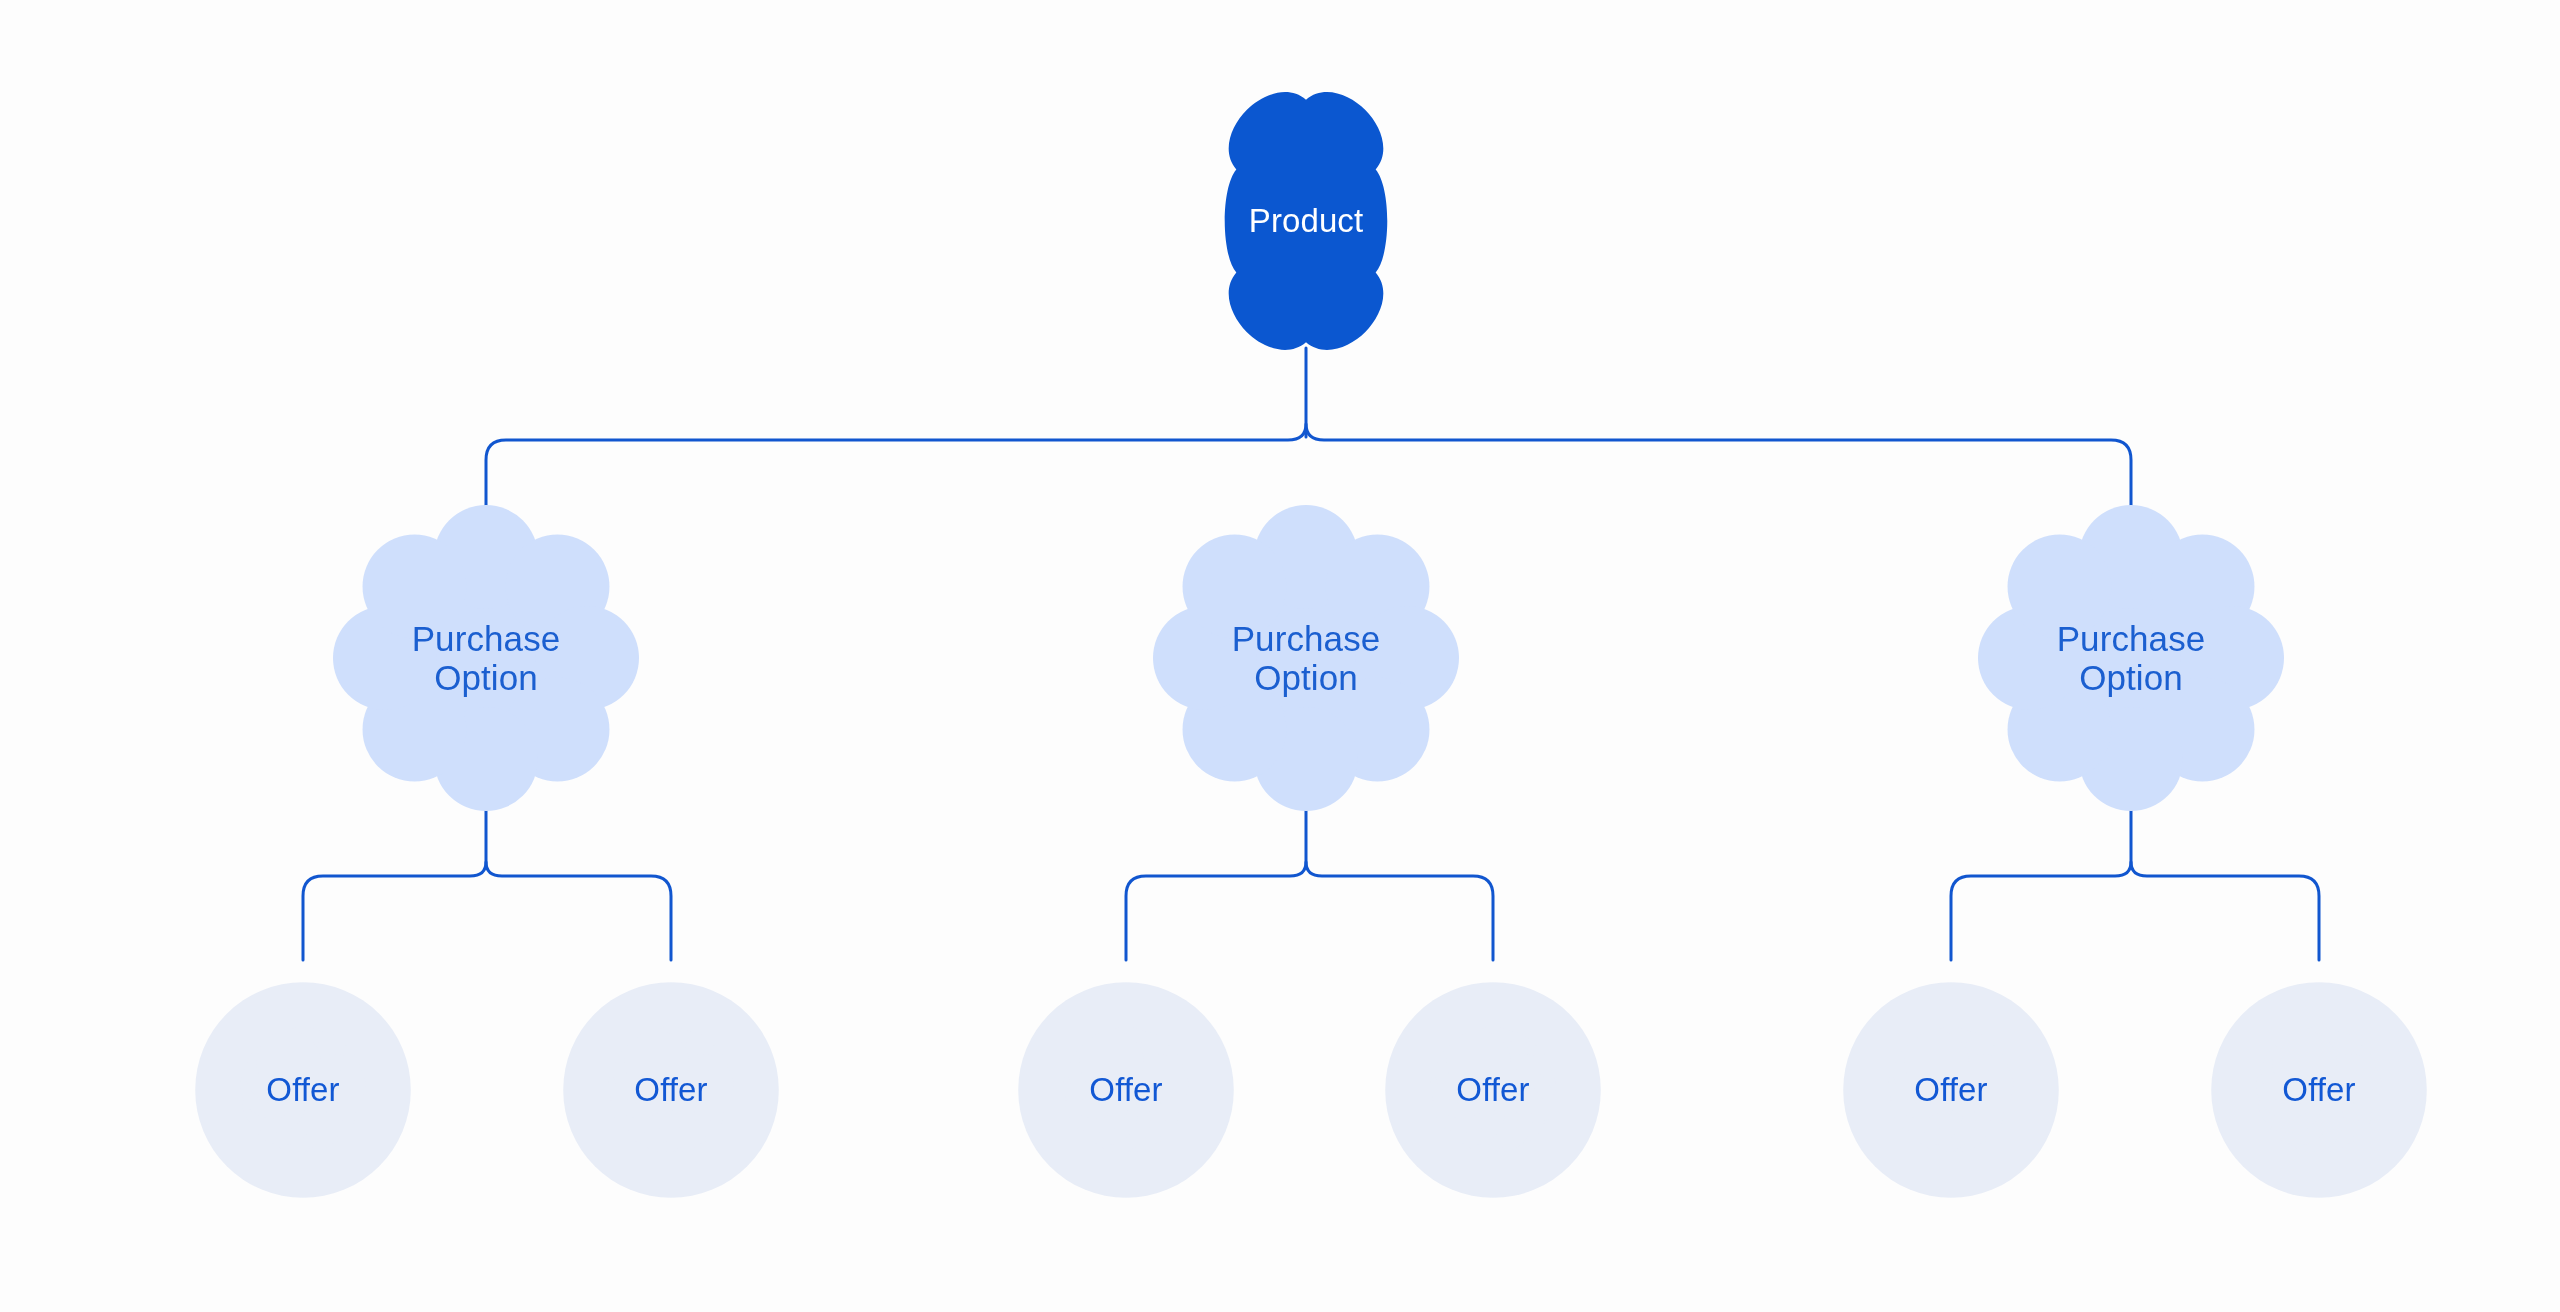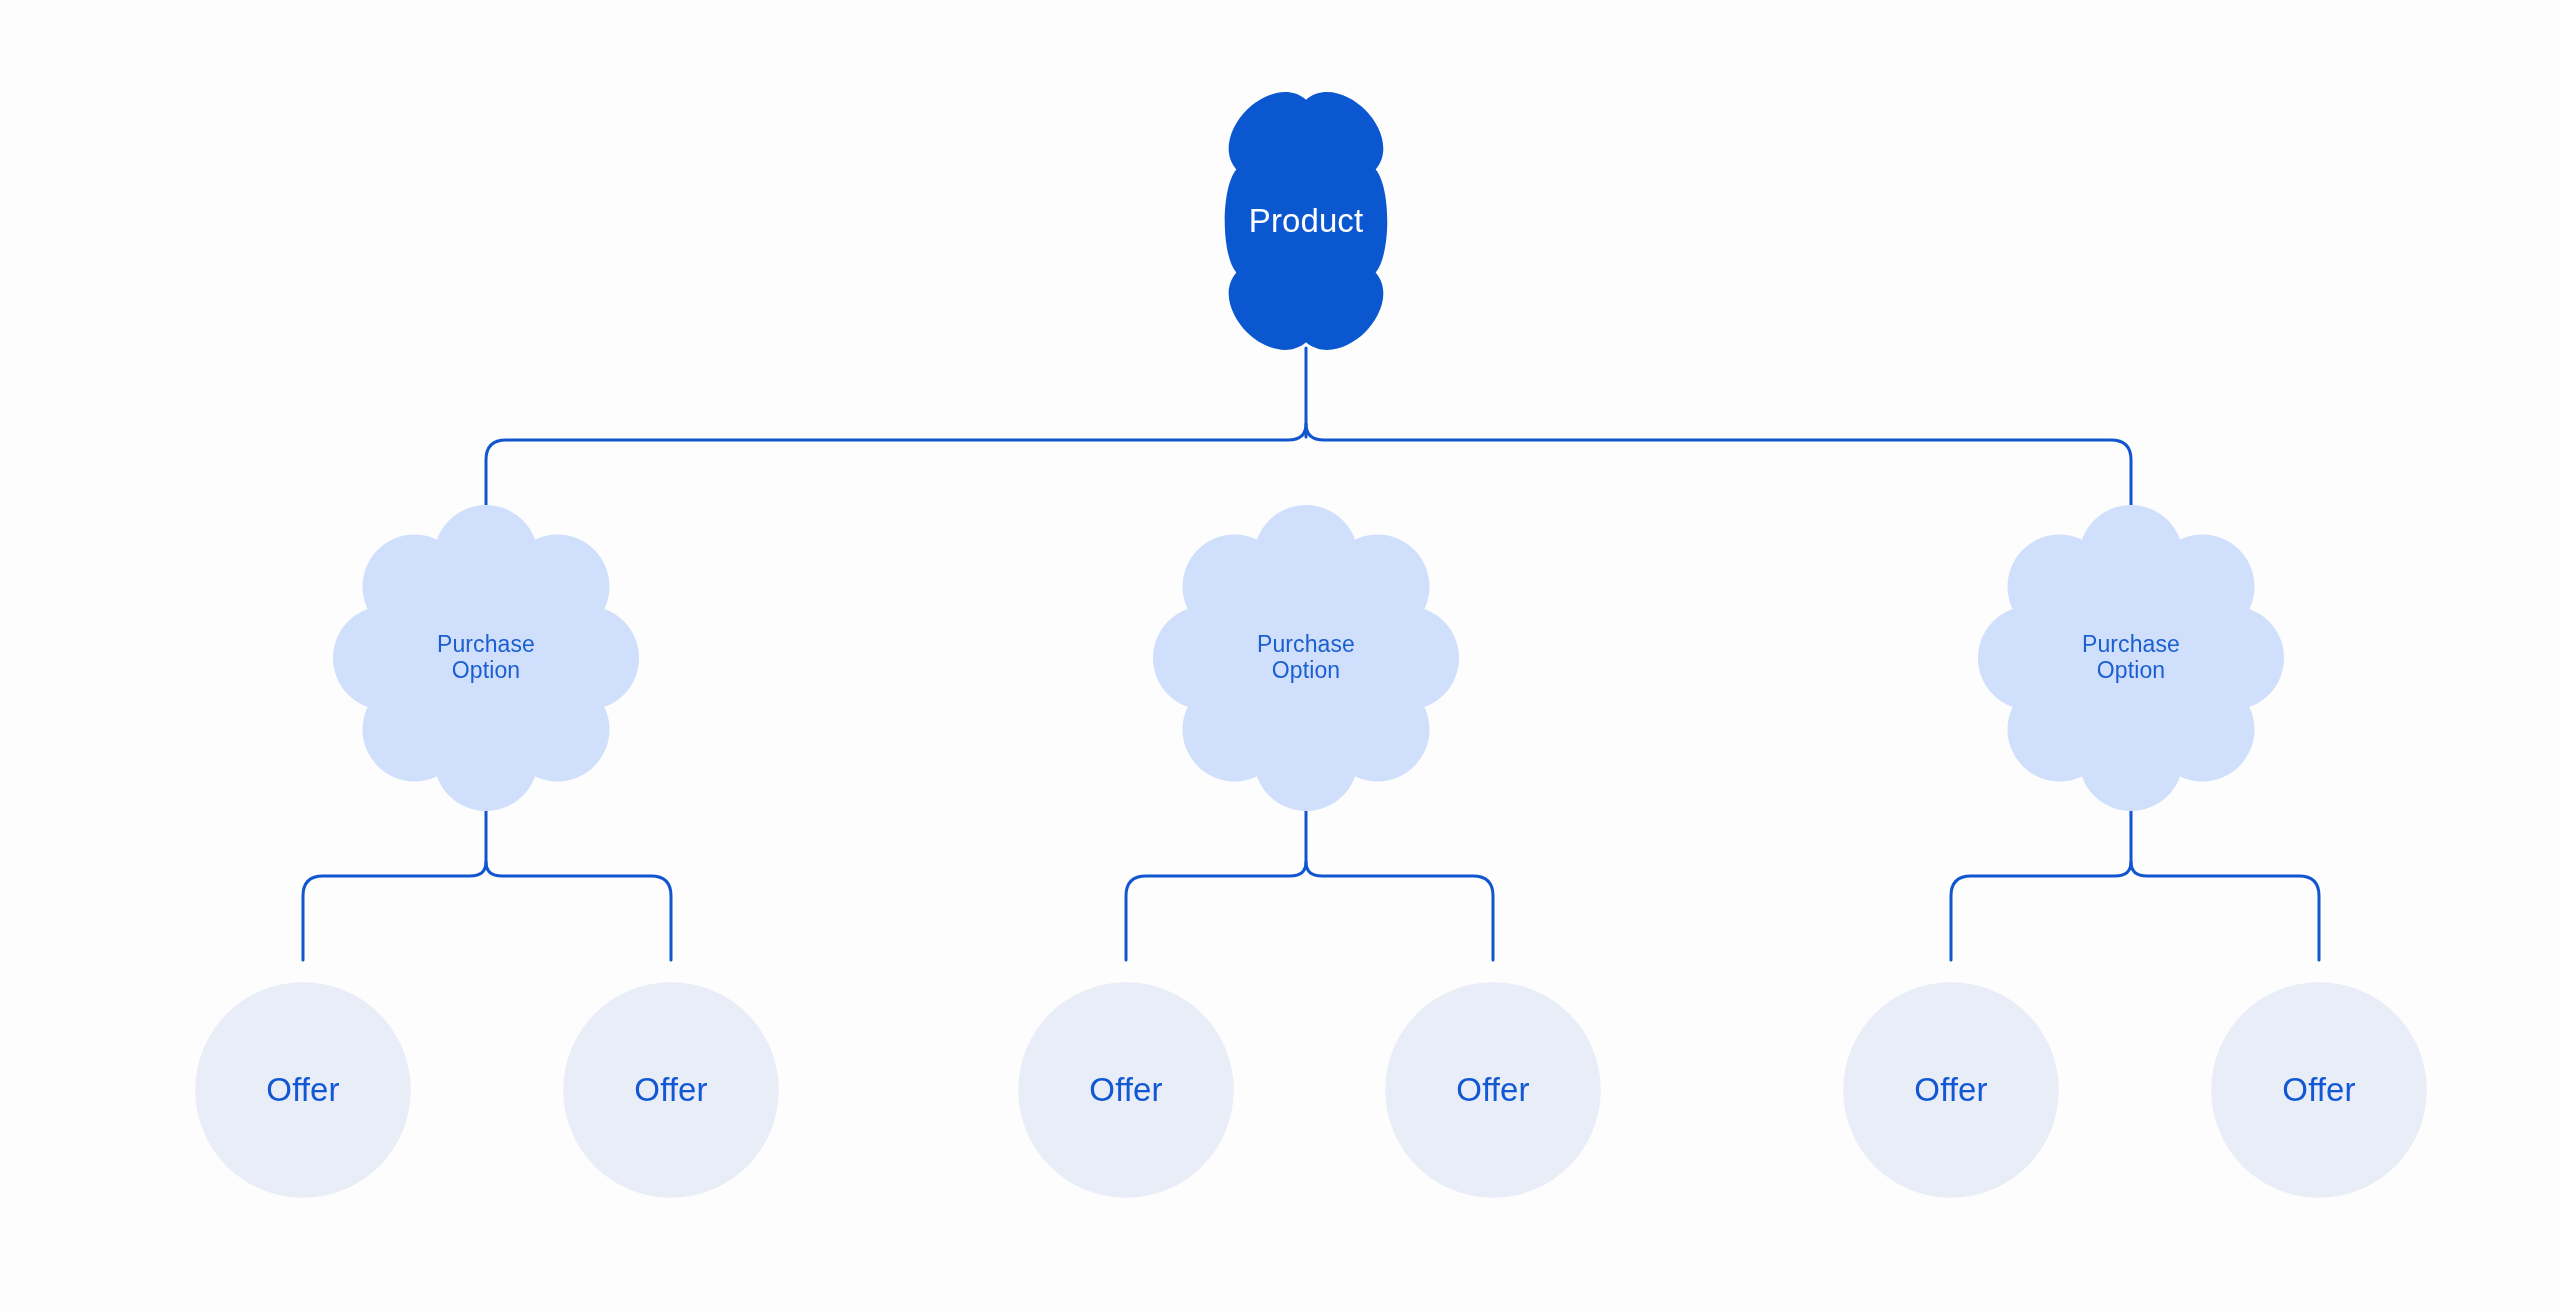--- a/index.html
+++ b/index.html
@@ -59,21 +59,21 @@
     color: #ffffff;
     font-size: 33px;
   }
   
   .node-mid {
     width: 306px;
     height: 306px;
   }
   .node-mid .node-label {
     color: #1b5fd0;
-    font-size: 23px;
+    font-size: 35px;
   }
   
   .node-leaf {
     width: 280px;
     height: 280px;
   }
   .node-leaf .node-label {
     color: #1258d4;
     font-size: 33px;
   }

